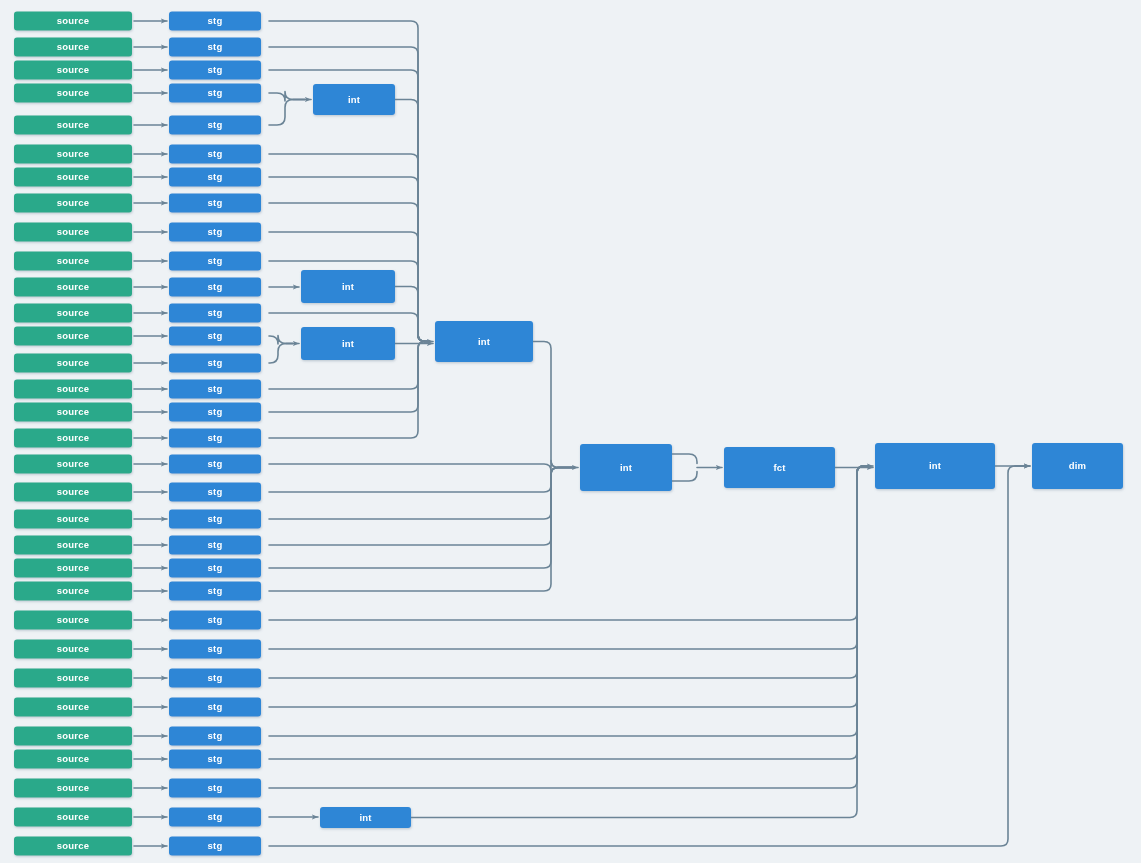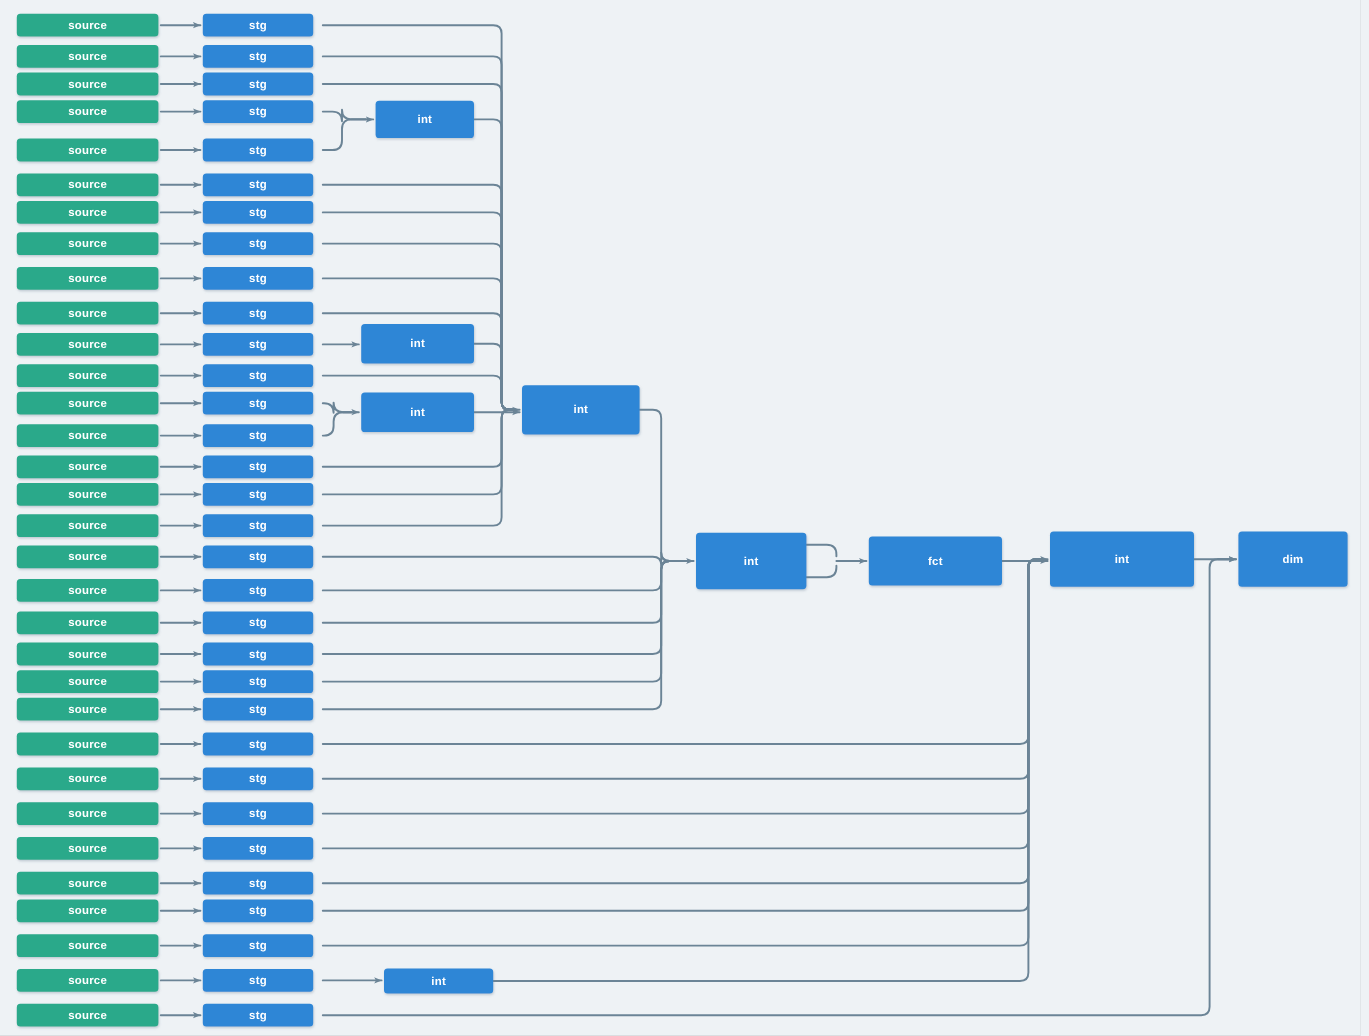--- a/index.html
+++ b/index.html
@@ -8,21 +8,21 @@
     padding: 0;
     background: #eef2f5;
   }
   body {
     font-family: "Liberation Sans", sans-serif;
   }
   #canvas-wrap {
     position: relative;
     width: 1134px;
     height: 863px;
-    background: #a3a3a3;
+    background: #8b5cf6;
     overflow: hidden;
   }
   svg#graph {
     display: block;
     width: 1141px;
     height: 863px;
   }
   .node-rect {
     stroke: none;
   }

